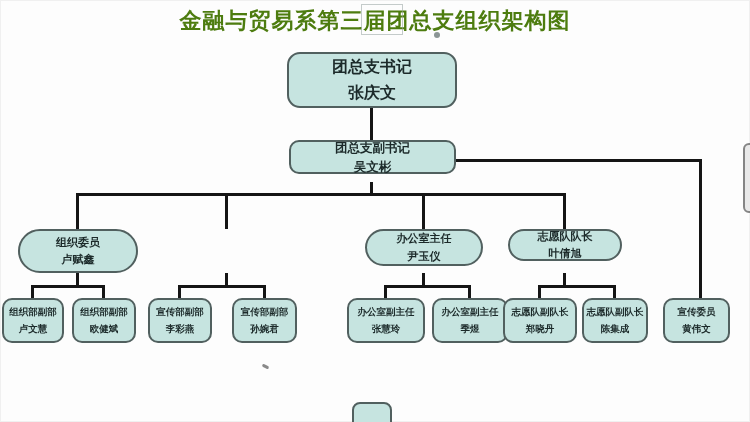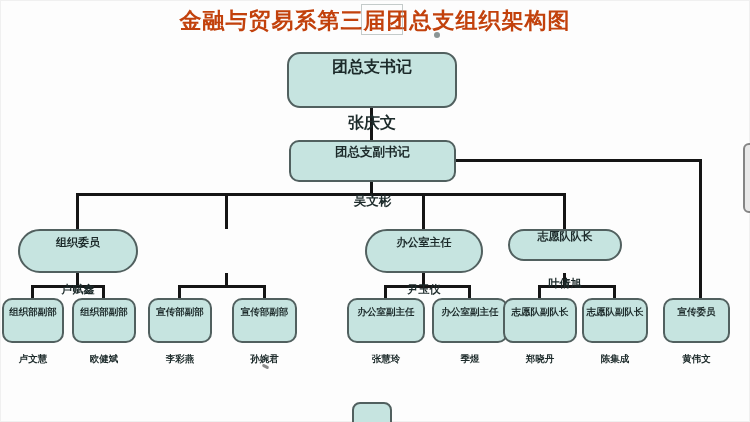--- a/index.html
+++ b/index.html
@@ -4,29 +4,29 @@
 <style>
   html,body{margin:0;padding:0;background:#ffffff;}
   .stage{
     position:relative;width:750px;height:422px;background:#fdfdfd;
     overflow:hidden;font-family:"DejaVu Sans",sans-serif;
     box-shadow:inset 0 0 0 1px #f0f0f0;
   }
   .title{
     position:absolute;left:0;right:0;top:6px;text-align:center;
     font-family:"DejaVu Serif",serif;font-weight:700;font-size:22px;
-    color:#c2410c;letter-spacing:1px;
+    color:#4d7c0f;letter-spacing:1px;
   }
   .node{
     position:absolute;box-sizing:border-box;background:#c6e4e0;
     border:2px solid #51605f;border-radius:10px;
     display:flex;flex-direction:column;justify-content:center;align-items:center;
     text-align:center;color:#1c2a2a;font-weight:700;line-height:1.55;
   }
-  .node .role,.node .pname{white-space:nowrap;margin-top:30px;}
+  .node .role,.node .pname{white-space:nowrap;}
   .root{font-size:16px;border-radius:13px;line-height:1.6;}
   .deputy{font-size:12.5px;}
   .lv3{font-size:11px;border-radius:22px;}
   .lv4{font-size:9.5px;line-height:1.7;}
   .ln{position:absolute;background:#151515;}
   .sel-rect{position:absolute;left:361px;top:4px;width:40px;height:29px;border:1px solid rgba(150,162,160,0.55);}
   .sel-dot{position:absolute;left:434px;top:32px;width:6px;height:6px;border-radius:50%;background:rgba(110,122,122,0.8);}
   .tiny-mark{position:absolute;left:262px;top:365px;width:7px;height:3px;background:#8a8a8a;transform:rotate(28deg);border-radius:2px;}
   .scroll-thumb{position:absolute;left:743px;top:143px;width:13px;height:70px;background:#e9e9e9;border:2px solid #858585;border-radius:6px;box-sizing:border-box;}
   .partial-node{position:absolute;left:352px;top:402px;width:40px;height:30px;background:#c6e4e0;border:2px solid #51605f;border-radius:8px;box-sizing:border-box;}
@@ -68,30 +68,30 @@
   <div class="ln" style="left:563px;top:273px;width:3px;height:14px"></div>
   <div class="ln" style="left:538px;top:285px;width:78px;height:3px"></div>
   <div class="ln" style="left:538px;top:285px;width:3px;height:13px"></div>
   <div class="ln" style="left:613px;top:285px;width:3px;height:13px"></div>
 
   <div class="node root" style="left:287px;top:52px;width:170px;height:56px">
     <div class="role">团总支书记</div>
     <div class="pname">张庆文</div>
   </div>
 
-  <div class="node deputy" style="left:289px;top:140px;width:167px;height:42px">
+  <div class="node deputy" style="left:289px;top:140px;width:167px;height:34px">
     <div class="role">团总支副书记</div>
     <div class="pname">吴文彬</div>
   </div>
 
   <div class="node lv3" style="left:18px;top:229px;width:120px;height:44px">
     <div class="role">组织委员</div>
     <div class="pname">卢赋鑫</div>
   </div>
-  <div class="node lv3" style="left:365px;top:229px;width:118px;height:44px">
+  <div class="node lv3" style="left:365px;top:229px;width:118px;height:37px">
     <div class="role">办公室主任</div>
     <div class="pname">尹玉仪</div>
   </div>
   <div class="node lv3" style="left:508px;top:229px;width:114px;height:32px">
     <div class="role">志愿队队长</div>
     <div class="pname">叶倩旭</div>
   </div>
 
   <div class="node lv4" style="left:2px;top:298px;width:62px;height:45px">
     <div class="role">组织部副部</div>

